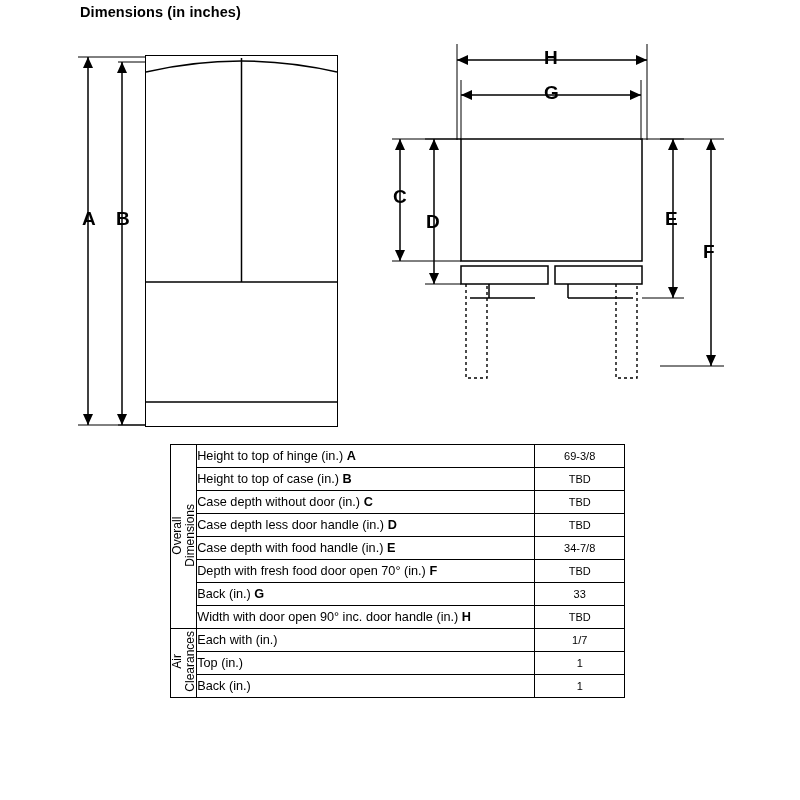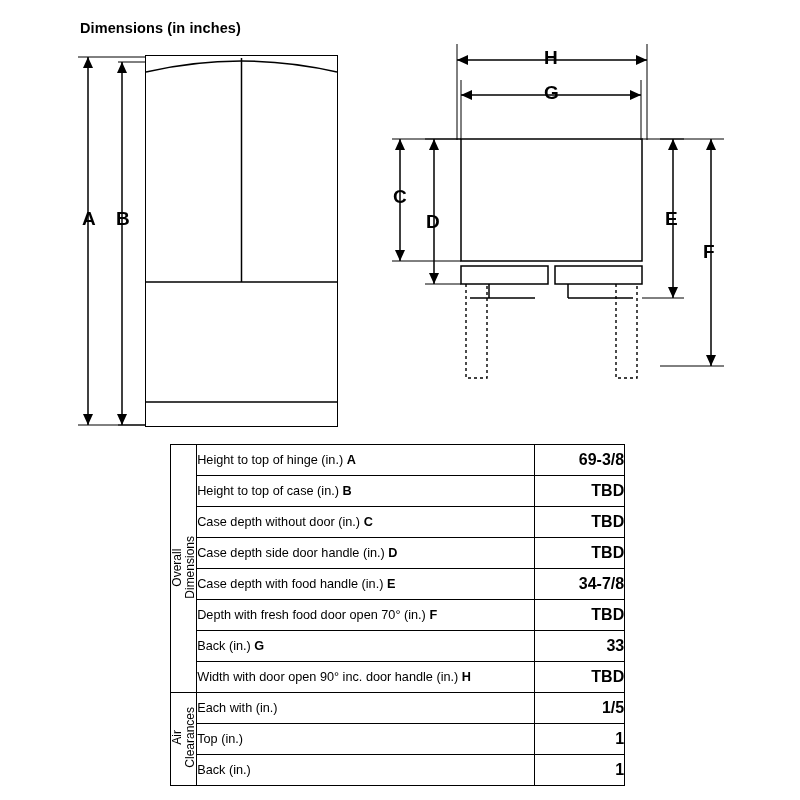--- a/index.html
+++ b/index.html
@@ -16,21 +16,21 @@
     overflow: hidden;
   }
   .page {
     position: relative;
     width: 800px;
     height: 800px;
   }
   #title {
     position: absolute;
     left: 80px;
-    top: 20px;
+    top: 4px;
     font-size: 14.5px;
     font-weight: bold;
     letter-spacing: 0.1px;
   }
   .box {
     position: absolute;
     border: 1.5px solid #000;
     box-sizing: border-box;
   }
   .lbl {
@@ -55,21 +55,21 @@
     position: absolute;
     left: 170px;
     top: 444px;
     border-collapse: collapse;
     font-size: 12.5px;
     font-family: "Liberation Sans", sans-serif;
   }
   #spec-table td {
     border: 1px solid #000;
     padding: 0;
-    height: 31px;
+    height: 23px;
     box-sizing: border-box;
   }
   td.cat {
     width: 26px;
     text-align: center;
     vertical-align: middle;
     font-size: 12px;
   }
   td.cat .rot {
     writing-mode: vertical-rl;
@@ -80,23 +80,23 @@
   }
   td.desc {
     width: 338px;
     padding-left: 8px;
     font-size: 12.7px;
     white-space: nowrap;
   }
   td.desc b { font-weight: bold; }
   td.val {
     width: 90px;
-    text-align: right;
-    font-weight: bold;
-    font-size: 16px;
+    text-align: center;
+    font-weight: normal;
+    font-size: 11px;
   }
 </style>
 </head>
 <body>
 
 <div class="page">
 
   <div id="title">Dimensions (in inches)</div>
 
   <div class="box" style="left:145px; top:55px; width:193px; height:372px; border-radius:0;"></div>
@@ -191,21 +191,21 @@
       </tr>
       <tr>
         <td class="desc"><span>Height to top of case (in.)</span> <b>B</b></td>
         <td class="val">TBD</td>
       </tr>
       <tr>
         <td class="desc"><span>Case depth without door (in.)</span> <b>C</b></td>
         <td class="val">TBD</td>
       </tr>
       <tr>
-        <td class="desc"><span>Case depth side door handle (in.)</span> <b>D</b></td>
+        <td class="desc"><span>Case depth less door handle (in.)</span> <b>D</b></td>
         <td class="val">TBD</td>
       </tr>
       <tr>
         <td class="desc"><span>Case depth with food handle (in.)</span> <b>E</b></td>
         <td class="val">34-7/8</td>
       </tr>
       <tr>
         <td class="desc"><span>Depth with fresh food door open 70° (in.)</span> <b>F</b></td>
         <td class="val">TBD</td>
       </tr>
@@ -214,21 +214,21 @@
         <td class="val">33</td>
       </tr>
       <tr>
         <td class="desc"><span>Width with door open 90° inc. door handle (in.)</span> <b>H</b></td>
         <td class="val">TBD</td>
       </tr>
 
       <tr>
         <td class="cat" rowspan="3"><span class="rot">Air<br>Clearances</span></td>
         <td class="desc"><span>Each with (in.)</span></td>
-        <td class="val">1/5</td>
+        <td class="val">1/7</td>
       </tr>
       <tr>
         <td class="desc"><span>Top (in.)</span></td>
         <td class="val">1</td>
       </tr>
       <tr>
         <td class="desc"><span>Back (in.)</span></td>
         <td class="val">1</td>
       </tr>
     </tbody>

